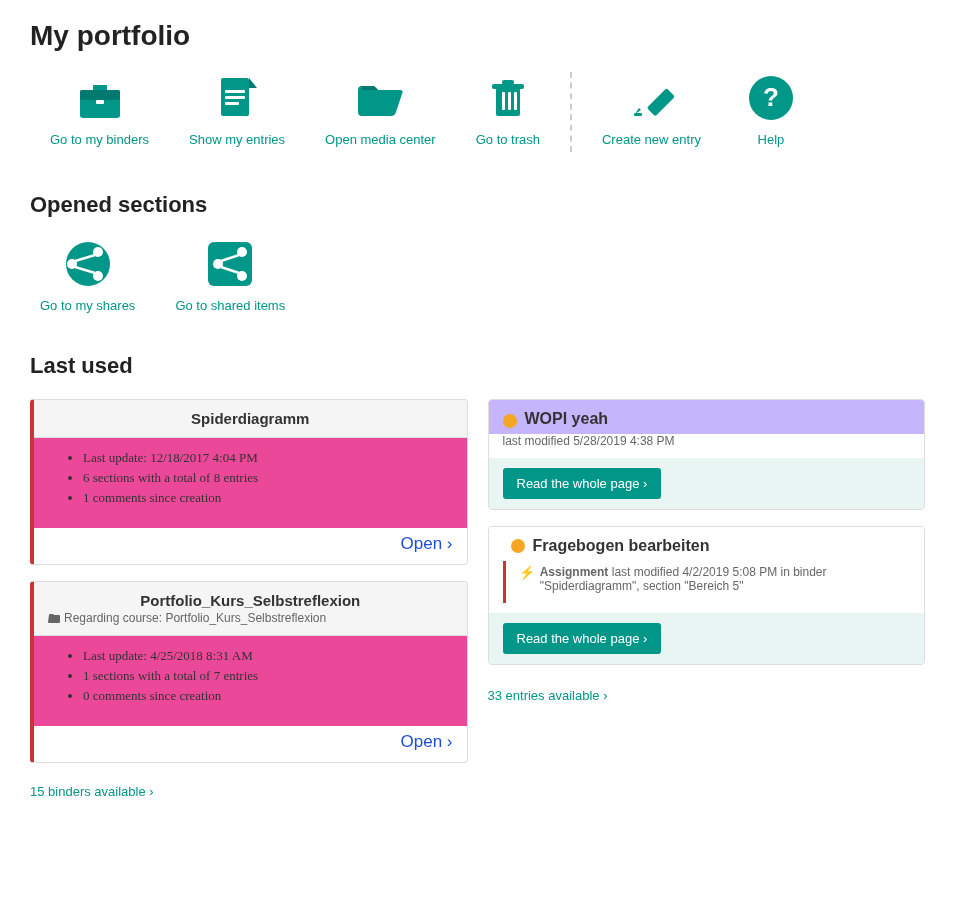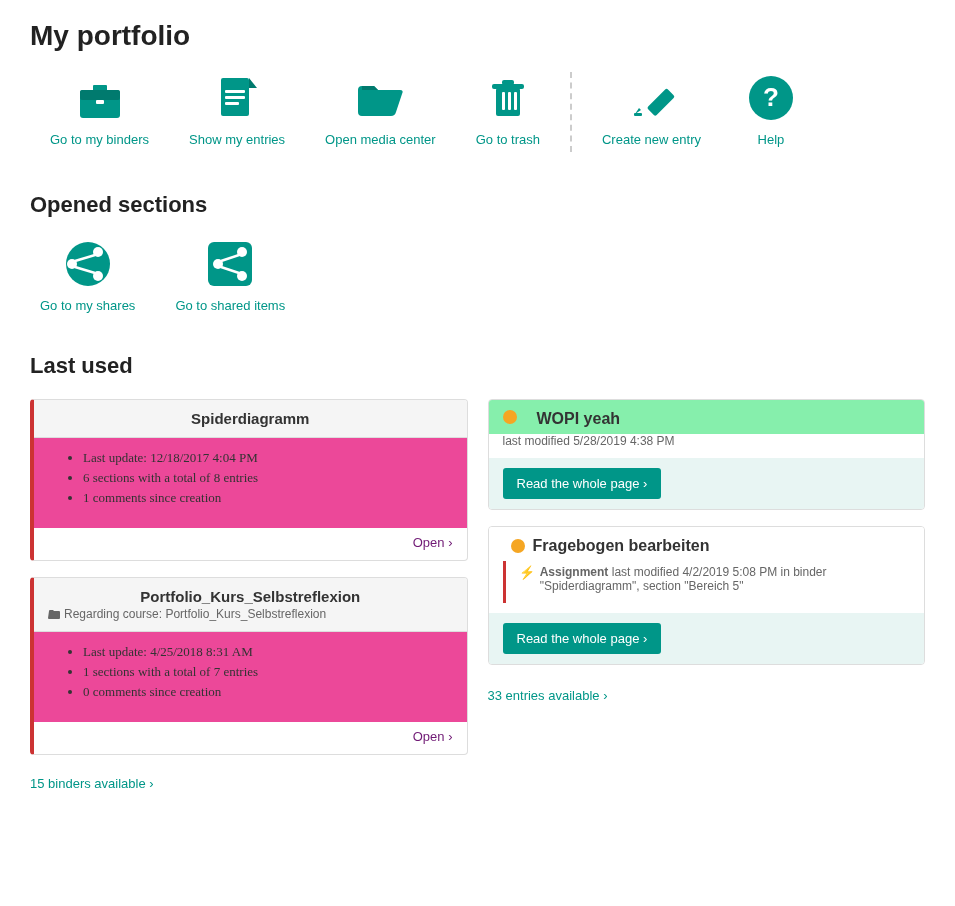--- a/index.html
+++ b/index.html
@@ -130,42 +130,42 @@
     .binder-card-body ul li {
       font-size: 13px;
       color: #333;
       margin-bottom: 4px;
     }
     .binder-open-link {
       text-align: right;
       padding: 6px 14px 10px;
     }
     .binder-open-link a {
-      color: #701a75;
-      text-decoration: none;
-      font-size: 13px;
+      color: #1d4ed8;
+      text-decoration: none;
+      font-size: 17px;
     }
 
     
     .right-column {
       display: flex;
       flex-direction: column;
       gap: 16px;
     }
     .wopi-card {
       border: 1px solid #ddd;
       border-radius: 4px;
       overflow: hidden;
     }
     .wopi-card-header {
       display: flex;
-      align-items: flex-start;
-      gap: 20px;
+      align-items: flex-end;
+      gap: 8px;
       padding: 10px 14px 6px;
-      background: #86efac;
+      background: #c4b5fd;
     }
     .wopi-card-header h3 {
       font-size: 16px;
       font-weight: bold;
       color: #333;
     }
     .wopi-card-sub {
       font-size: 12px;
       color: #666;
       padding: 0 14px 10px;

